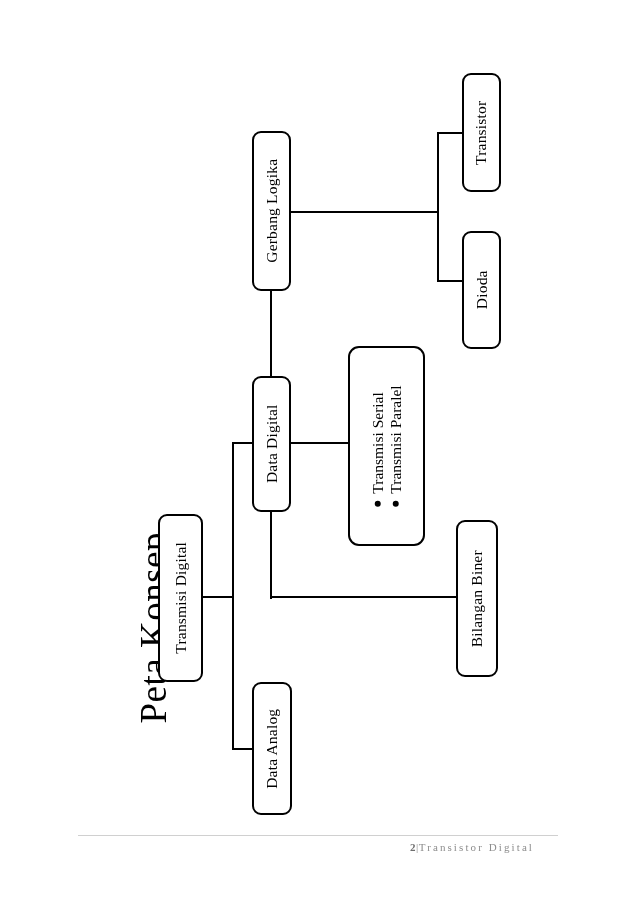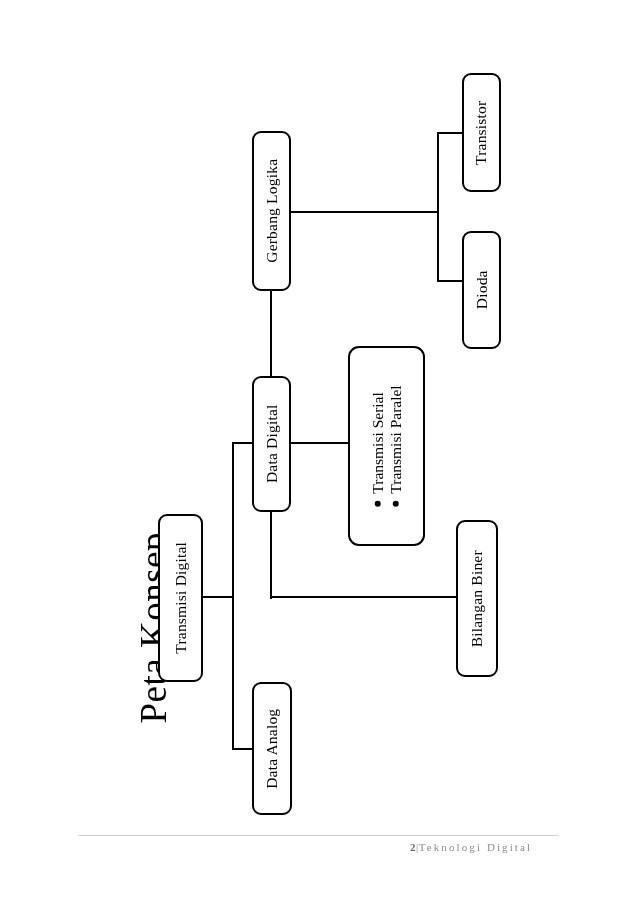--- a/index.html
+++ b/index.html
@@ -187,16 +187,16 @@
       </div>
       <div class="bullet-row">
         <span class="bullet-dot"></span>
         <span>Transmisi Paralel</span>
       </div>
     </div>
   </div>
 
   <div class="footer-rule" style="left:78px; top:835px; width:480px;"></div>
   <div class="footer-text" style="left:410px; top:841px;">
-    <span class="pageno">2</span><span class="sep">|</span><span>Teknologi Digital</span>
+    <span class="pageno">2</span><span class="sep">|</span><span>Transistor Digital</span>
   </div>
 
 </div>
 
 </body></html>

